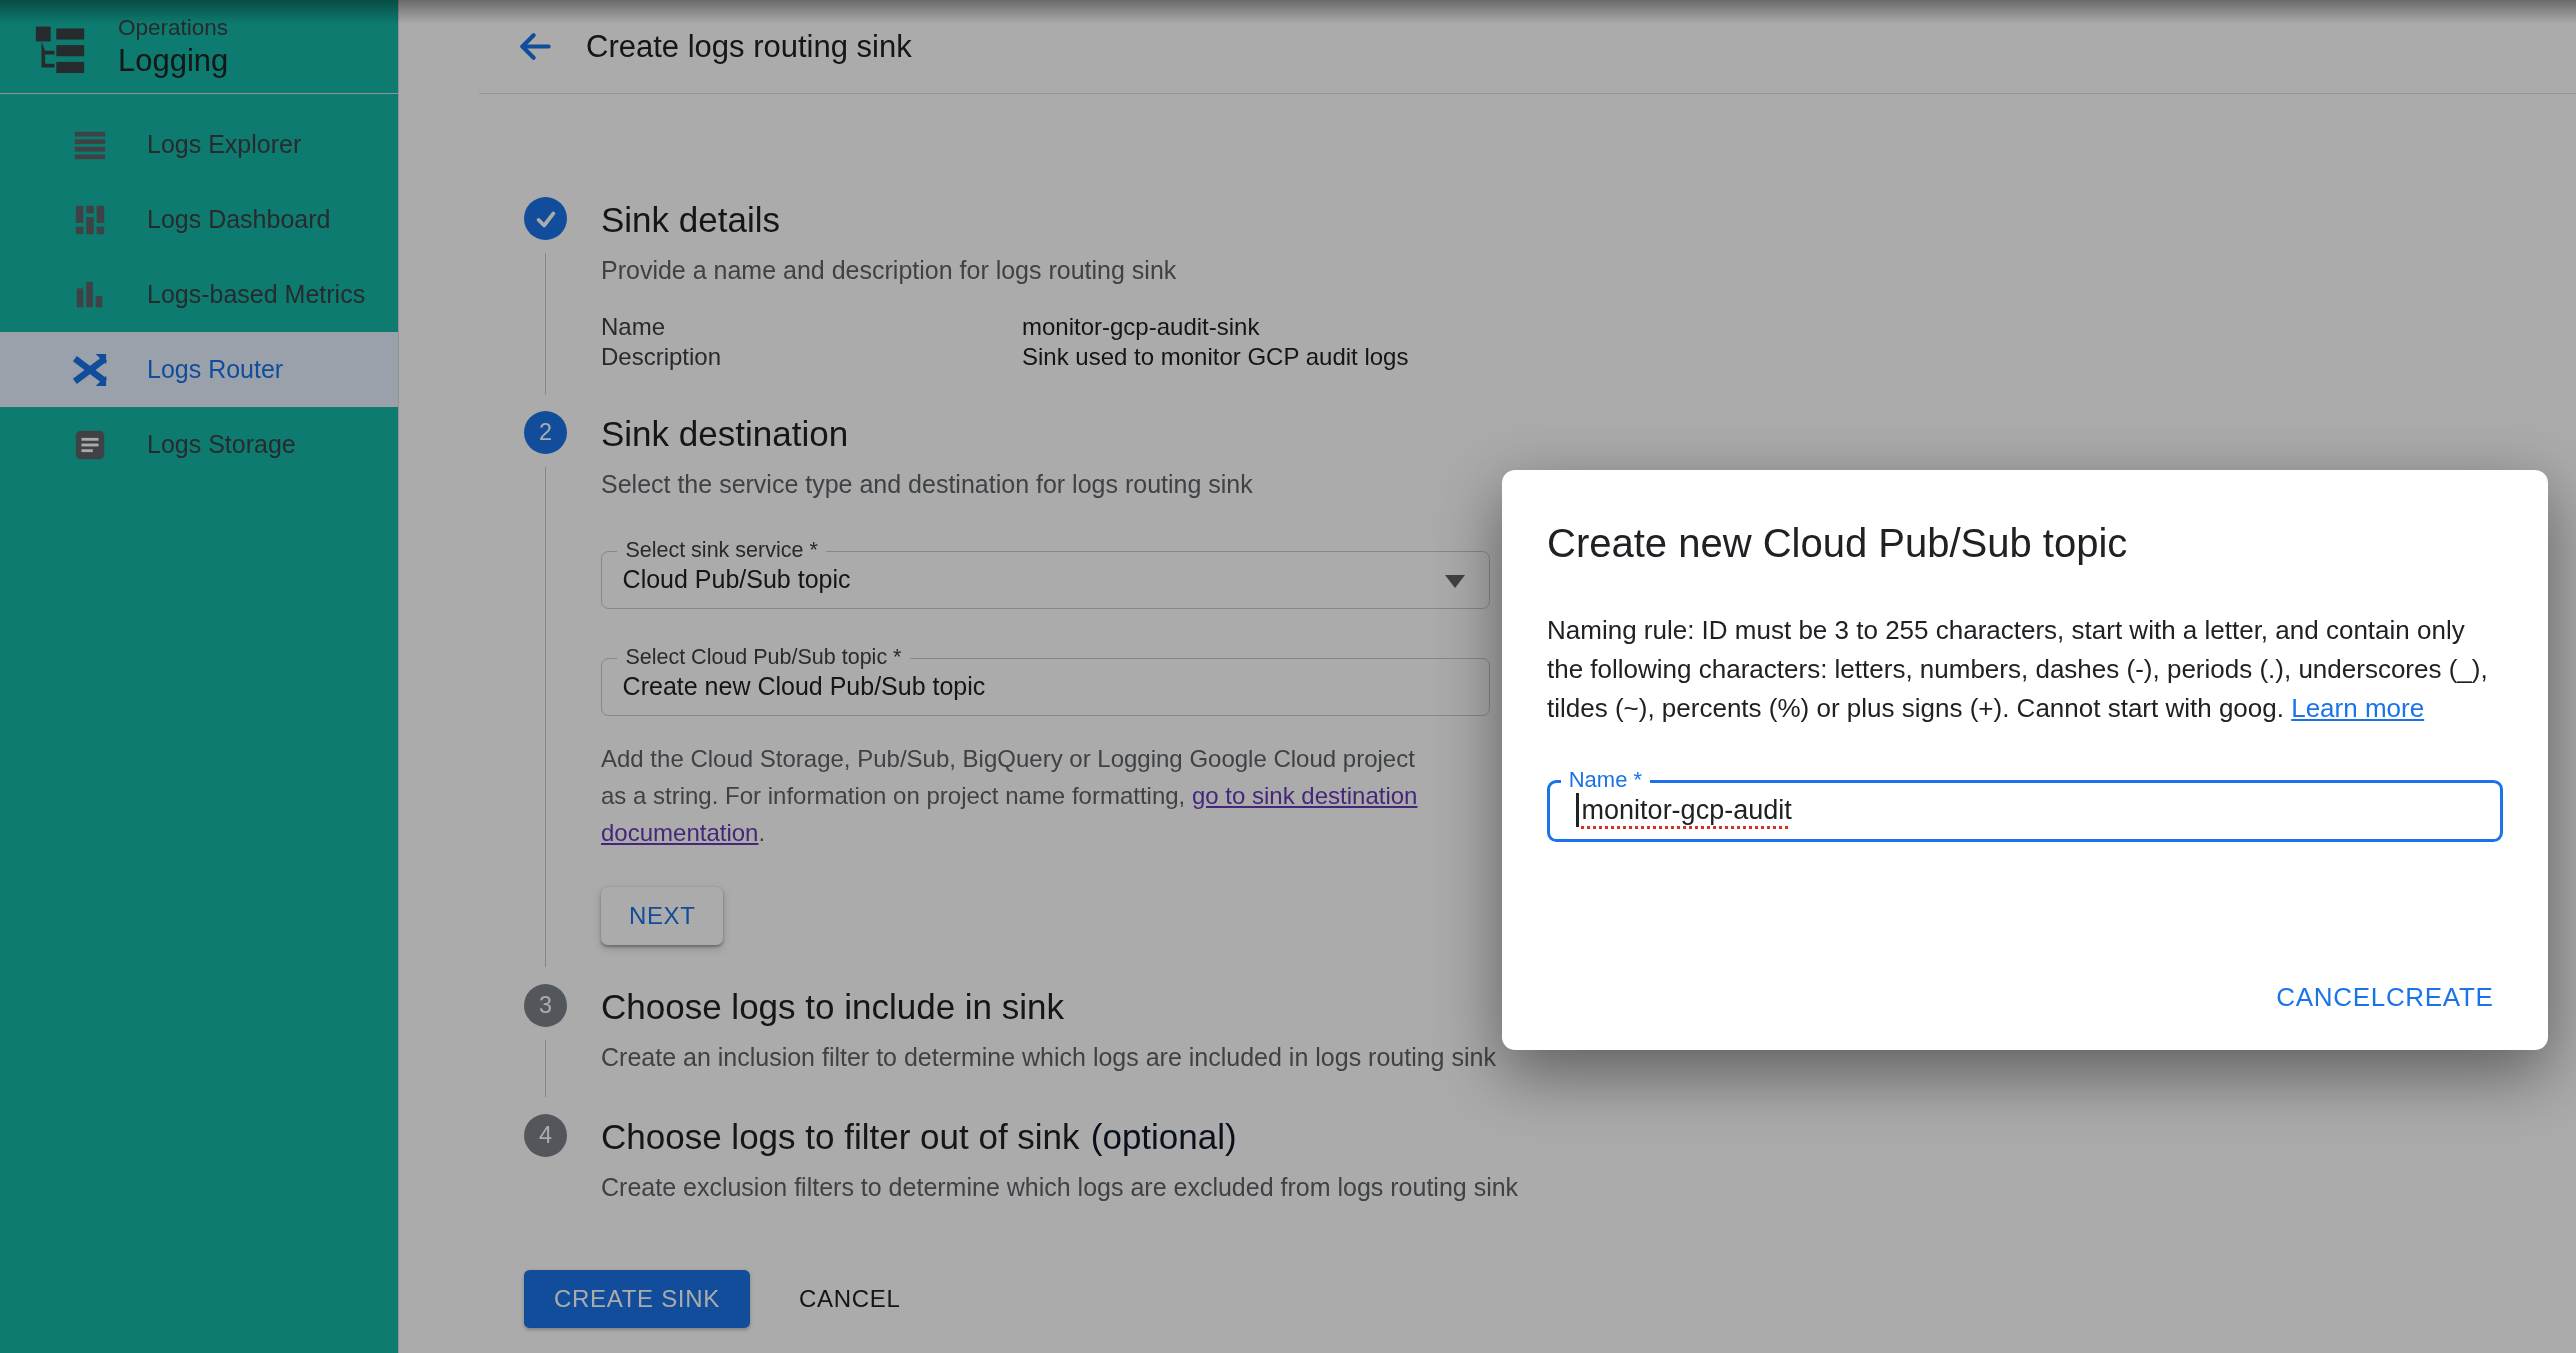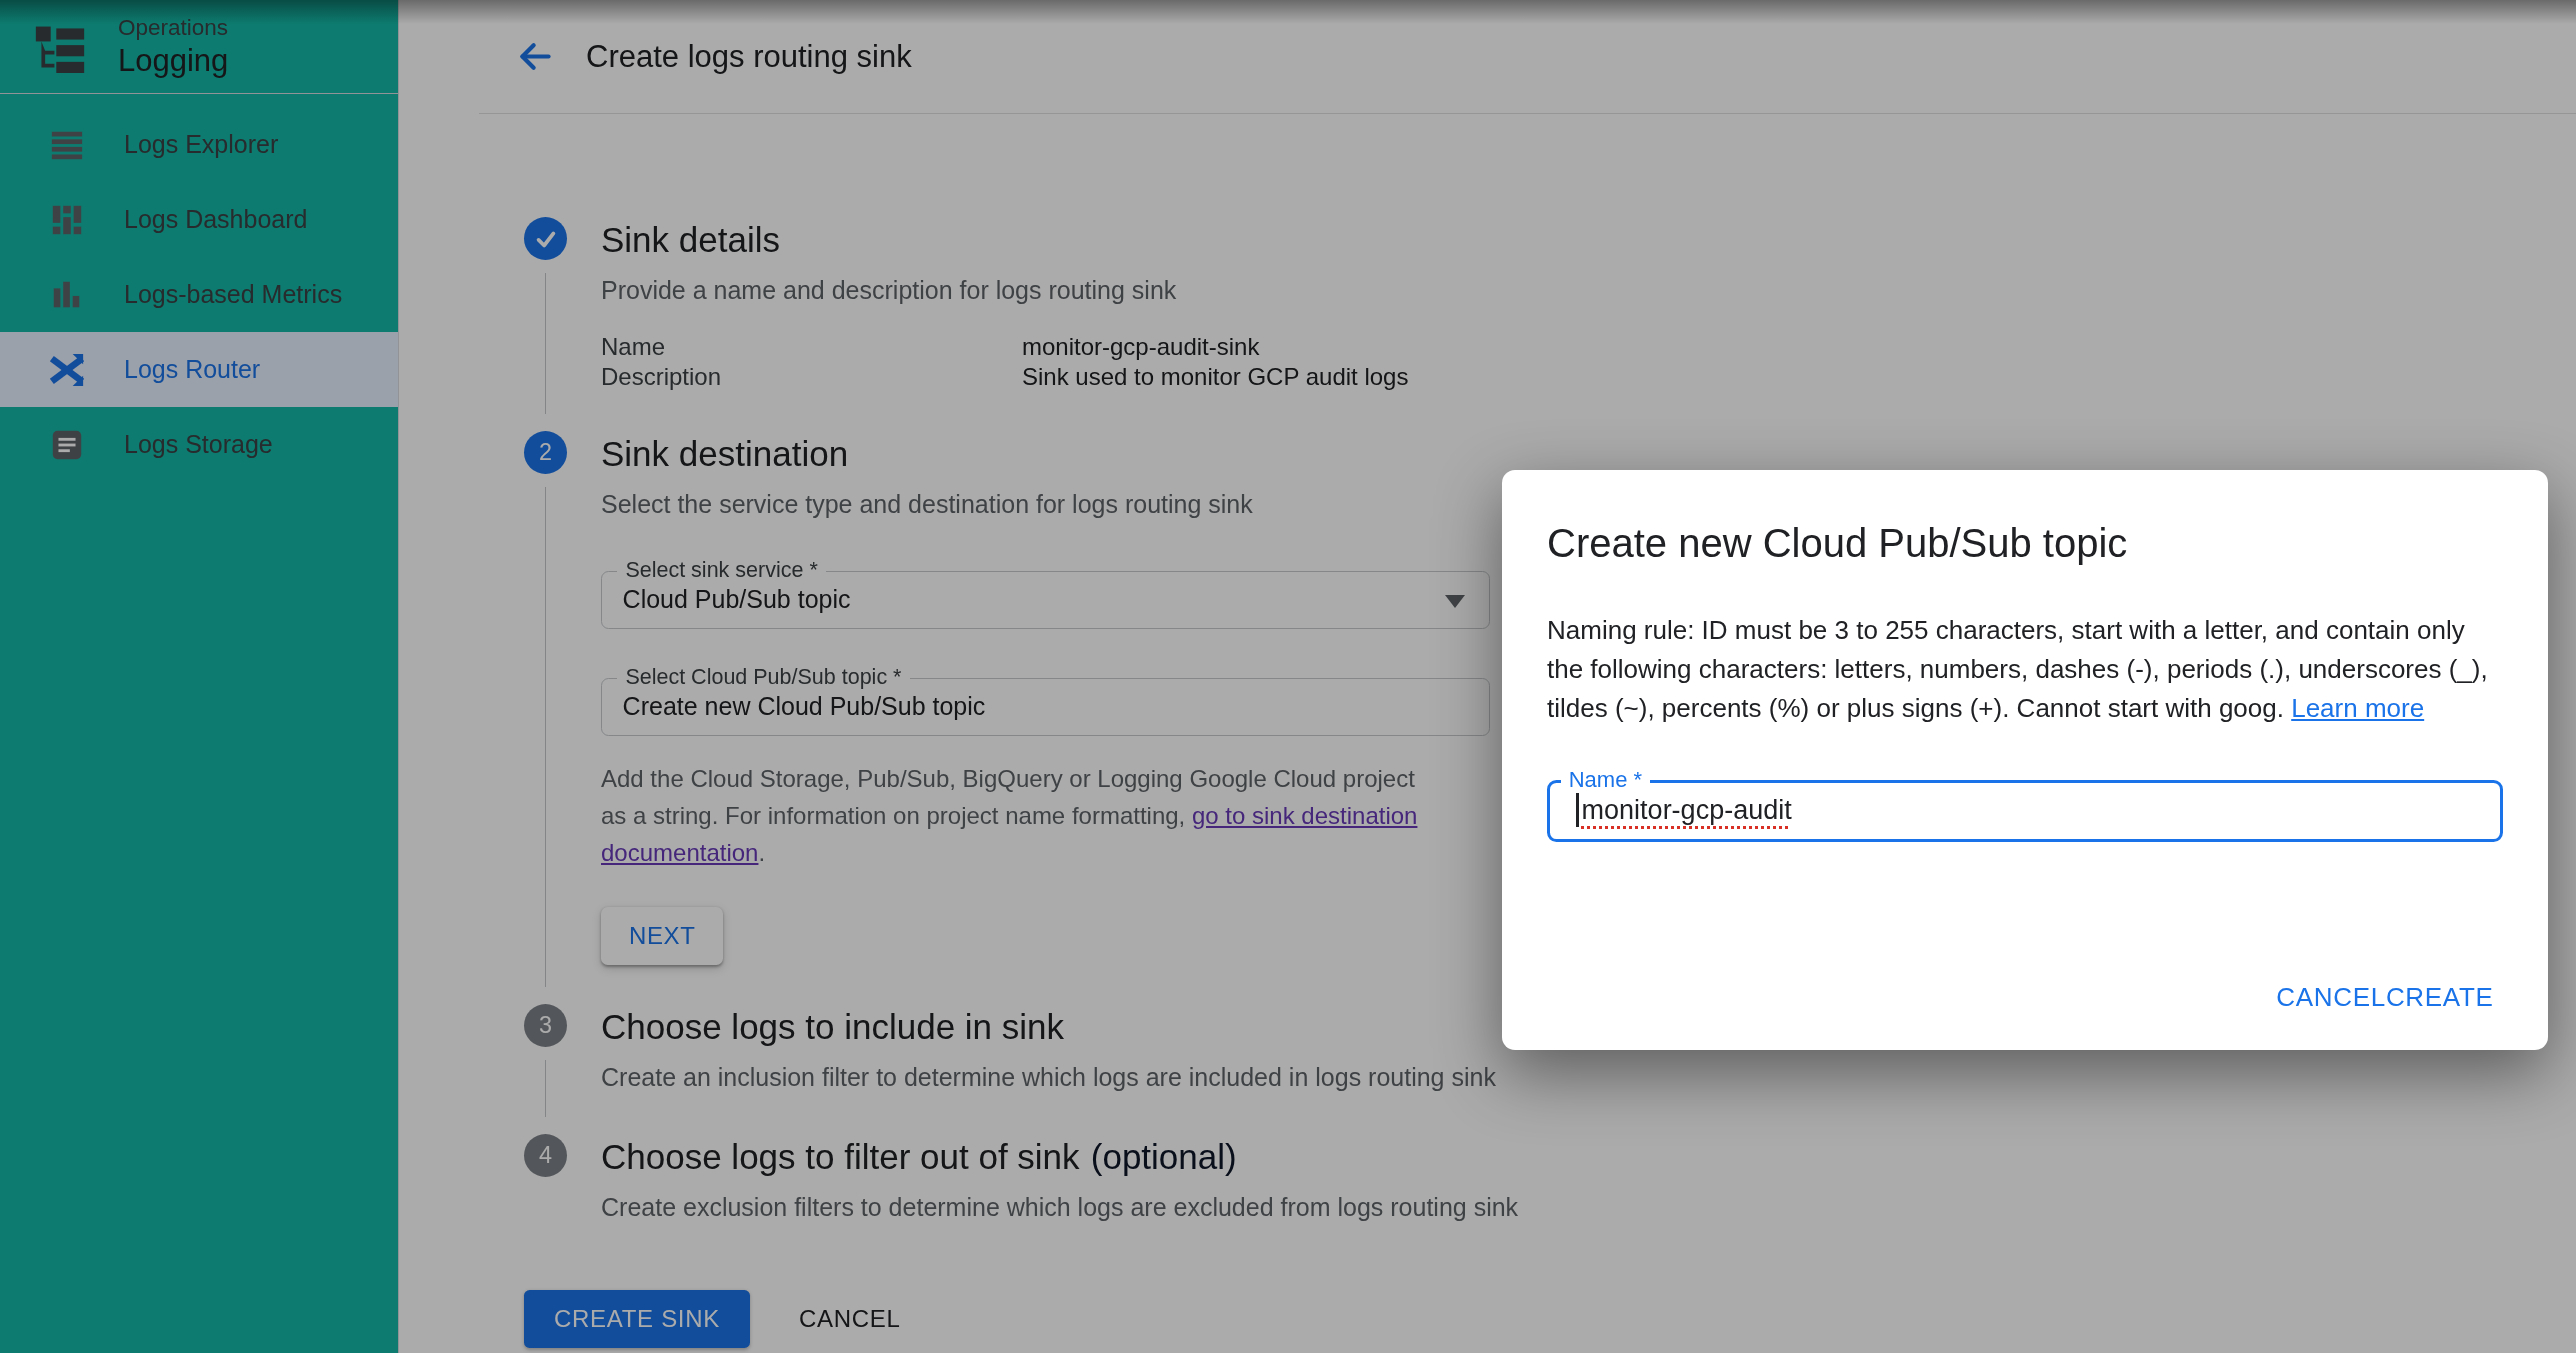--- a/index.html
+++ b/index.html
@@ -9,28 +9,28 @@
     background:#ffffff; font-family:"Liberation Sans", sans-serif; color:#202124;
   }
   
   .sidebar { position:absolute; left:0; top:0; width:399px; height:100%; background:#14b8a6; border-right:0.9px solid #dadce0; }
   .sidebar-header { height:94px; border-bottom:0.9px solid #dadce0; display:flex; align-items:center; padding-left:34px; }
   .product-icon { width:52px; height:52px; flex:none; margin-right:32px; }
   .product-names { display:flex; flex-direction:column; justify-content:center; }
   .product-kicker { font-size:22.5px; color:#3c4043; line-height:28px; }
   .product-title  { font-size:31px; color:#202124; line-height:37px; }
   .nav { padding-top:13px; }
-  .nav-item { height:75px; display:flex; align-items:center; padding-left:49px; cursor:pointer; }
+  .nav-item { height:75px; display:flex; align-items:center; padding-left:72px; cursor:pointer; }
   .nav-item .nav-icon { width:36px; height:36px; flex:none; margin-right:39px; display:flex; align-items:center; justify-content:center; }
   .nav-item .nav-label { font-size:25px; color:#3c4043; }
   .nav-item.selected { background:#e8f0fe; }
   .nav-item.selected .nav-label { color:#1a73e8; }
   
   .main { position:absolute; left:479px; top:0; right:0; height:100%; background:#fff; }
-  .page-header { height:114px; border-bottom:0.9px solid #e0e0e0; display:flex; align-items:center; padding-left:32px; }
+  .page-header { height:94px; border-bottom:0.9px solid #e0e0e0; display:flex; align-items:center; padding-left:32px; }
   .back-btn { width:49px; height:49px; border:none; background:transparent; cursor:pointer; margin-right:26px; display:flex; align-items:center; justify-content:center; }
   .page-title { font-size:31px; font-weight:500; color:#202124; }
   .content { padding:103px 45px 0 45px; }
   .step { display:flex; }
   .rail { width:43px; display:flex; flex-direction:column; align-items:center; margin-right:34px; flex:none; }
   .circle { width:43px; height:43px; border-radius:50%; flex:none; display:flex; align-items:center; justify-content:center; color:#fff; font-size:23.4px; font-weight:500; }
   .circle.done, .circle.active { background:#1a73e8; }
   .circle.todo { background:#7d8288; }
   .rail-line { width:1.9px; background:#c3c6ca; flex:1; margin-top:13px; margin-bottom:17px; }
   .step-body { flex:1; padding-bottom:39px; }

